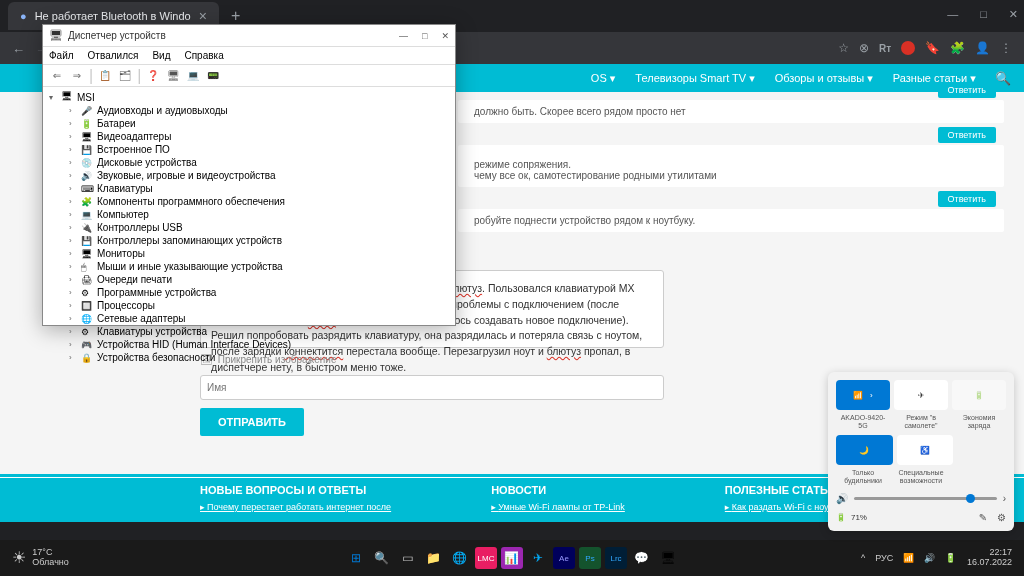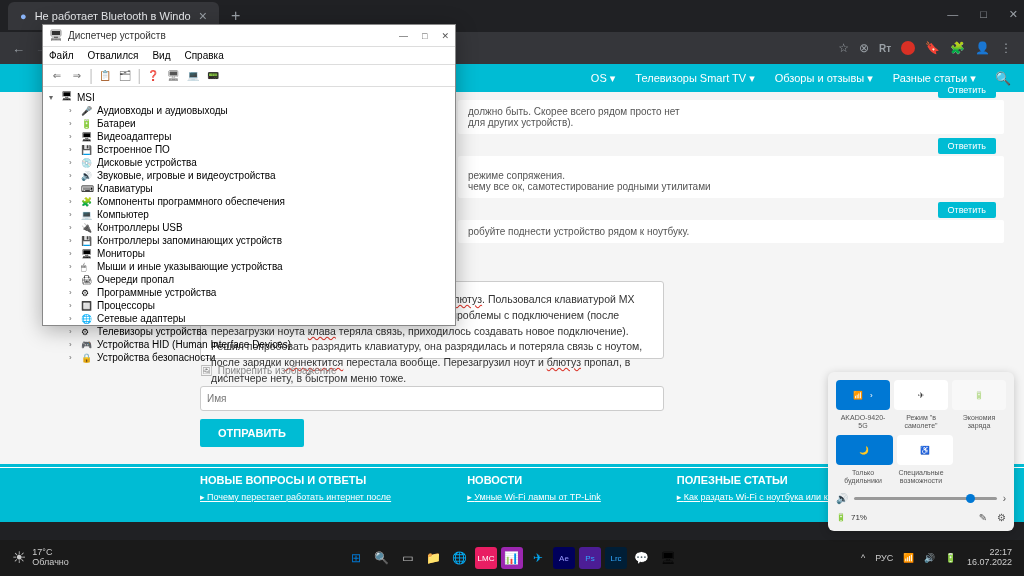--- a/index.html
+++ b/index.html
@@ -10,30 +10,30 @@
 .new-tab{color:#9aa0a6;margin-left:12px;font-size:16px}
 .win-controls{position:absolute;right:6px;top:8px;display:flex;gap:22px;color:#9aa0a6;font-size:11px}
 .addr-bar{height:32px;background:#35363a;display:flex;align-items:center;padding:0 12px;gap:12px}
 .addr-icons{display:flex;gap:10px;color:#9aa0a6;font-size:13px}
 .ext-icons{margin-left:auto;display:flex;gap:10px;color:#9aa0a6;align-items:center;font-size:12px}
 .ext-red{width:14px;height:14px;background:#d93025;border-radius:50%}
 .site-nav{height:28px;background:#00bcd4;display:flex;align-items:center;padding-right:12px;gap:20px;color:#fff;font-size:11px;justify-content:flex-end}
 .site-nav span{cursor:pointer}
 .search-ic{font-size:13px}
 .content{background:#f5f5f5;height:430px;position:relative;padding-top:8px}
-.comment-block{background:#fff;margin-left:458px;margin-right:20px;padding:6px 10px;font-size:10px;color:#555;border-radius:2px;position:relative;margin-bottom:6px}
+.comment-block{background:#fff;margin-left:458px;margin-right:20px;padding:6px 16px;font-size:10px;color:#555;border-radius:2px;position:relative;margin-bottom:6px}
 .reply-btn{position:absolute;right:8px;top:-18px;background:#00bcd4;color:#fff;padding:3px 10px;font-size:9px;border-radius:2px}
 .form-area{margin-left:200px;margin-right:360px;margin-top:38px}
 .textarea-box{background:#fff;border:1px solid #ccc;border-radius:3px;padding:10px;font-size:10.5px;color:#333;line-height:1.5;height:78px}
 .underline{text-decoration:underline;text-decoration-color:#d93025;text-decoration-style:wavy}
 .attach{font-size:10px;color:#888;margin-top:6px;display:flex;align-items:center;gap:5px}
 .form-row{display:flex;gap:8px;margin-top:10px}
 .form-row input{flex:1;padding:6px;border:1px solid #ccc;border-radius:3px;font-size:10px}
 .submit-btn{background:#00bcd4;color:#fff;border:none;padding:8px 18px;font-size:11px;margin-top:8px;border-radius:2px;font-weight:600}
-.footer{position:absolute;bottom:0;left:0;right:0;height:58px;background:#00bcd4;display:flex;padding:10px 30px;gap:76px}
+.footer{position:absolute;bottom:0;left:0;right:0;height:48px;background:#00bcd4;display:flex;padding:10px 30px;gap:100px}
 .footer-border{position:absolute;top:0;left:0;right:0;height:4px;background:#fff;border-top:3px solid #00bcd4}
 .footer-col{color:#fff;font-size:10px}
 .footer-col h4{font-size:11px;font-weight:700;margin-bottom:6px}
 .footer-col a{color:#fff;text-decoration:underline;display:block;font-size:9px;line-height:1.3}
 .dev-mgr{position:absolute;top:24px;left:42px;width:414px;height:302px;background:#fff;border:1px solid #888;box-shadow:0 4px 20px rgba(0,0,0,0.3);z-index:10}
 .dm-title{height:22px;background:#fff;display:flex;align-items:center;padding:0 6px;font-size:10px;color:#333;border-bottom:1px solid #ddd}
 .dm-title-ic{margin-right:5px;font-size:11px}
 .dm-win-ctrl{margin-left:auto;display:flex;gap:14px;color:#555;font-size:9px}
 .dm-menu{height:18px;display:flex;padding:0 6px;font-size:10px;gap:14px;align-items:center;border-bottom:1px solid #ddd}
 .dm-toolbar{height:22px;display:flex;align-items:center;padding:0 6px;gap:4px;border-bottom:1px solid #ddd}
@@ -101,21 +101,20 @@
   <span><span>Телевизоры Smart TV</span> <span>▾</span></span>
   <span><span>Обзоры и отзывы</span> <span>▾</span></span>
   <span><span>Разные статьи</span> <span>▾</span></span>
   <span class="search-ic">🔍</span>
 </div>
 
 <div class="content">
   <div class="comment-block">
     <div class="reply-btn">Ответить</div>
     <div>должно быть. Скорее всего рядом просто нет</div>
-      <div>для других устройств).</div>
   </div>
   <div class="comment-block" style="margin-top:22px">
     <div class="reply-btn">Ответить</div>
     <div style="margin-top:8px">режиме сопряжения.</div>
       <div>чему все ок, самотестирование родными утилитами</div>
   </div>
   <div class="comment-block" style="margin-top:22px">
     <div class="reply-btn">Ответить</div>
     <div>робуйте поднести устройство рядом к ноутбуку.</div>
   </div>
@@ -243,41 +242,41 @@
         <span>Мониторы</span>
       </div>
       <div class="tree-item">
         <span class="tree-arrow">›</span>
         <span class="tree-ic">🖱</span>
         <span>Мыши и иные указывающие устройства</span>
       </div>
       <div class="tree-item">
         <span class="tree-arrow">›</span>
         <span class="tree-ic">🖨</span>
-        <span>Очереди пропал</span>
+        <span>Очереди печати</span>
       </div>
       <div class="tree-item">
         <span class="tree-arrow">›</span>
         <span class="tree-ic">⚙</span>
         <span>Программные устройства</span>
       </div>
       <div class="tree-item">
         <span class="tree-arrow">›</span>
         <span class="tree-ic">🔲</span>
         <span>Процессоры</span>
       </div>
       <div class="tree-item">
         <span class="tree-arrow">›</span>
         <span class="tree-ic">🌐</span>
         <span>Сетевые адаптеры</span>
       </div>
       <div class="tree-item">
         <span class="tree-arrow">›</span>
         <span class="tree-ic">⚙</span>
-        <span>Телевизоры устройства</span>
+        <span>Клавиатуры устройства</span>
       </div>
       <div class="tree-item">
         <span class="tree-arrow">›</span>
         <span class="tree-ic">🎮</span>
         <span>Устройства HID (Human Interface Devices)</span>
       </div>
       <div class="tree-item">
         <span class="tree-arrow">›</span>
         <span class="tree-ic">🔒</span>
         <span>Устройства безопасности</span>
@@ -334,21 +333,21 @@
   <div class="tb-center">
     <div class="tb-app" style="color:#0078d4">⊞</div>
     <div class="tb-app" style="color:#ccc">🔍</div>
     <div class="tb-app" style="color:#ccc">▭</div>
     <div class="tb-app">📁</div>
     <div class="tb-app">🌐</div>
     <div class="tb-app" style="background:#e91e63;color:#fff;font-size:8px">LMC</div>
     <div class="tb-app" style="background:#9c27b0">📊</div>
     <div class="tb-app" style="color:#03a9f4">✈</div>
     <div class="tb-app" style="background:#00005b;color:#9999ff;font-size:8px">Ae</div>
-    <div class="tb-app" style="background:#4c1d95;color:#31a8ff;font-size:8px">Ps</div>
+    <div class="tb-app" style="background:#14532d;color:#31a8ff;font-size:8px">Ps</div>
     <div class="tb-app" style="background:#001e36;color:#31a8ff;font-size:8px">Lrc</div>
     <div class="tb-app">💬</div>
     <div class="tb-app">🖥</div>
   </div>
   <div class="tb-right">
     <span>^</span>
     <span>РУС</span>
     <span>📶</span>
     <span>🔊</span>
     <span>🔋</span>

